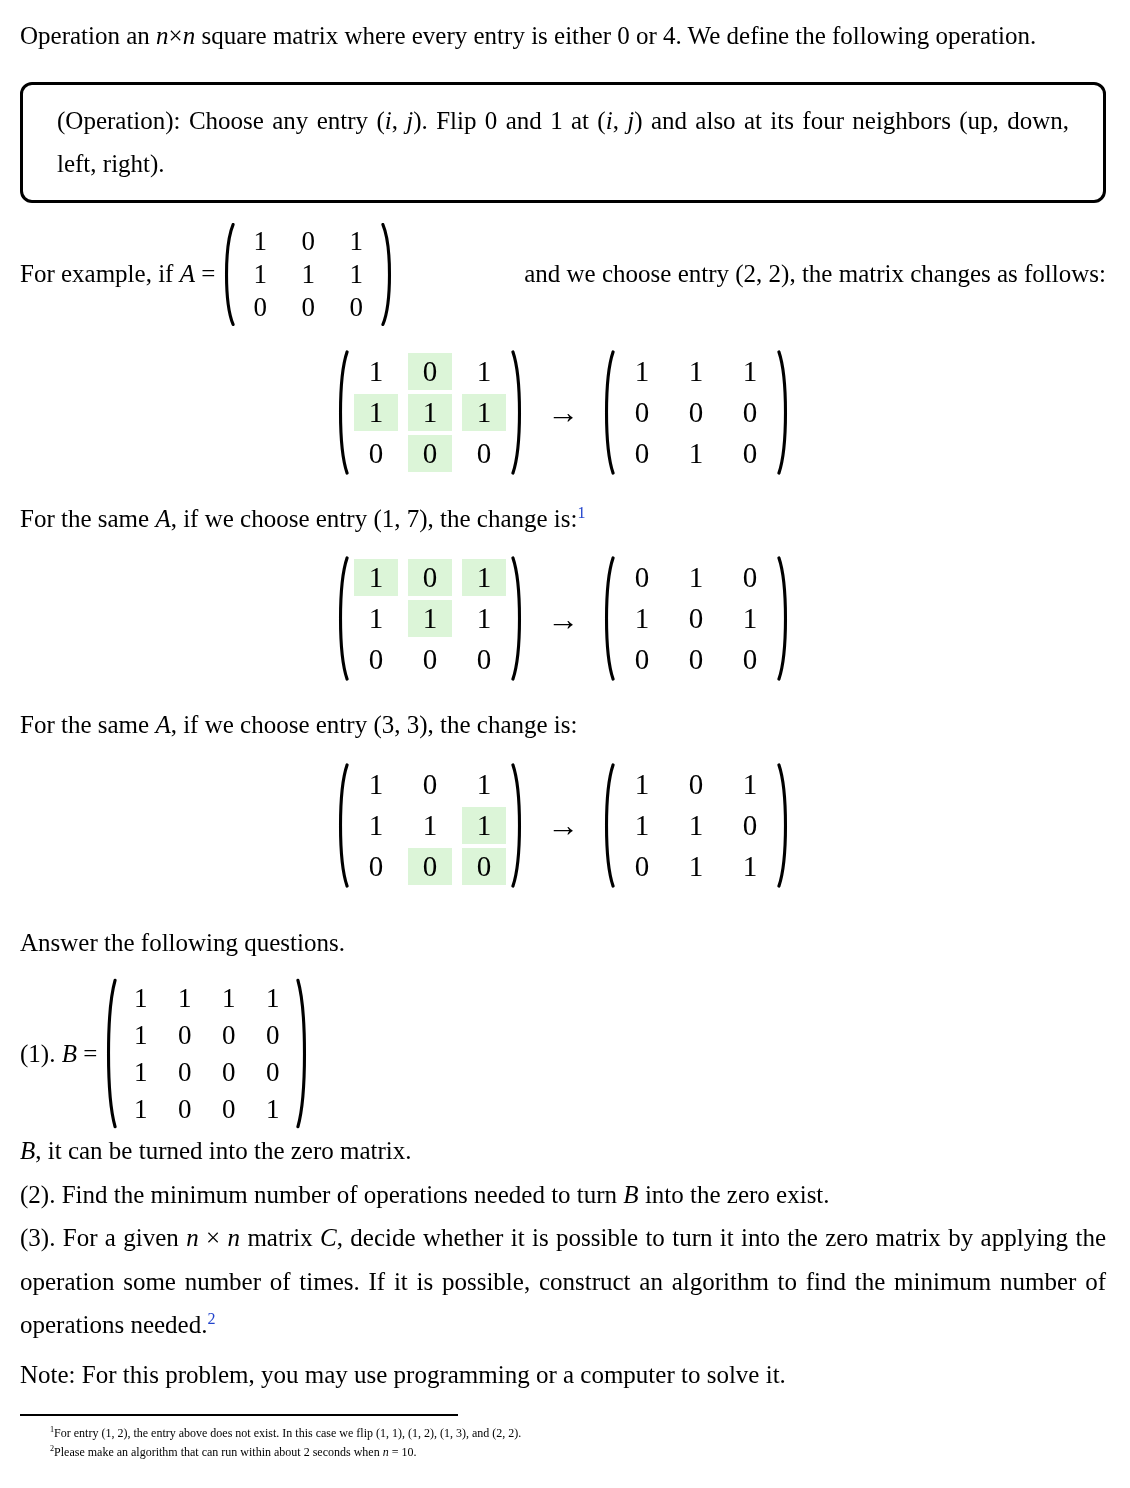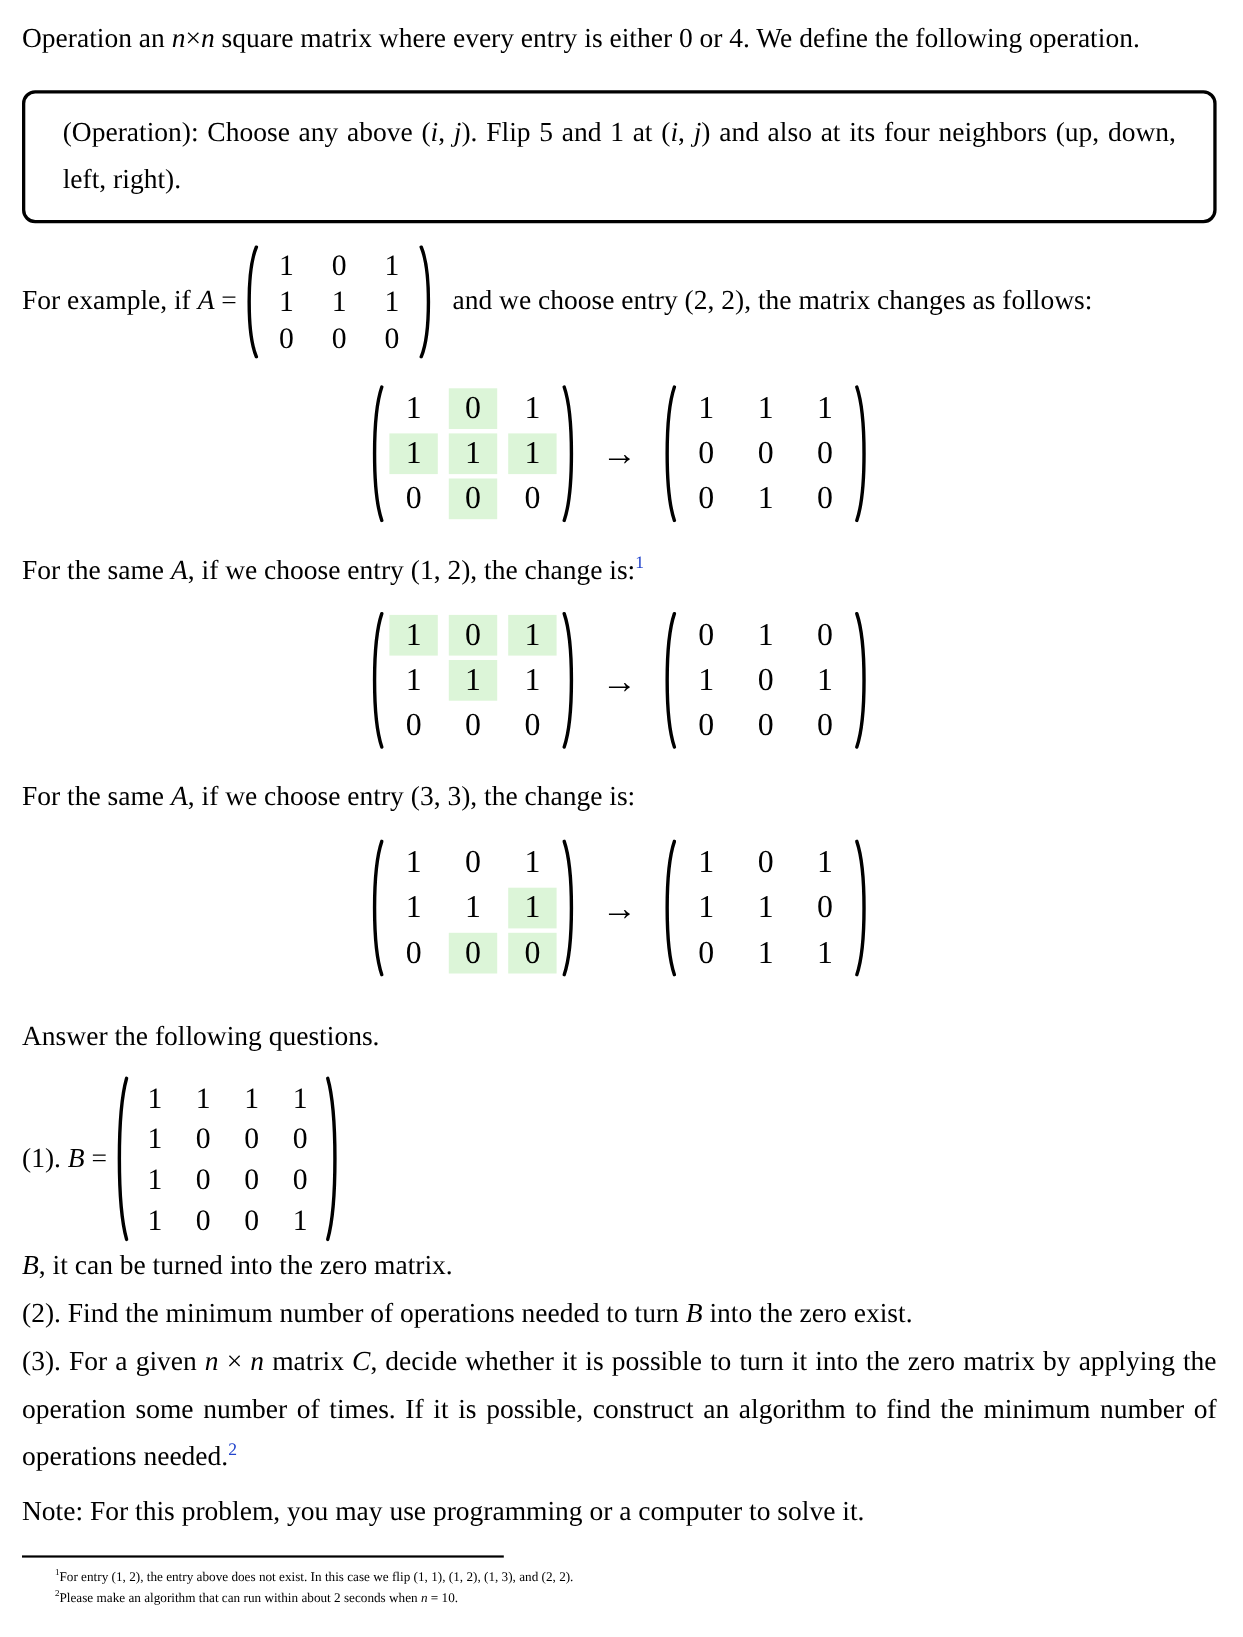--- a/index.html
+++ b/index.html
@@ -22,21 +22,21 @@
   .op-box {
     margin-top: 24px;
     border: 3px solid #000;
     border-radius: 12px;
     padding: 14px 34px;
   }
 
   
   .inline-row { display: flex; align-items: center; margin-top: 20px; }
   .inline-row .lead { white-space: nowrap; }
-  .inline-row .trail { flex: 1; margin-left: 10px; }
+  .inline-row .trail { flex: 1; margin-left: 10px; text-align: right; }
 
   
   .display { display: flex; justify-content: center; align-items: center; margin: 24px 0 22px 0; }
   .arrow { font-size: 32px; margin: 0 16px; line-height: 1; }
 
   .tight { margin-top: 16px; }
 
   
   .matrix { display: inline-flex; align-items: stretch; margin: 0 6px; }
   .paren { display: inline-flex; width: 15px; }
@@ -63,21 +63,21 @@
   .footnotes { margin-top: 18px; font-size: 12px; line-height: 1.62; }
   .fn-rule { width: 438px; border-top: 2px solid #000; margin-bottom: 8px; }
   .fn-line { padding-left: 30px; text-indent: 0; }
 </style>
 </head>
 <body>
 
 <p class="para"><span>Operation an </span><span class="r-i">n</span><span>×</span><span class="r-i">n</span><span> square matrix where every entry is either 0 or 4. We define the following operation.</span></p>
 
 <div class="op-box">
-  <p class="para"><span>(Operation): Choose any above (</span><span class="r-i">i</span><span>, </span><span class="r-i">j</span><span>). Flip 5 and 1 at (</span><span class="r-i">i</span><span>, </span><span class="r-i">j</span><span>) and also at its four neighbors (up, down, left, right).</span></p>
+  <p class="para"><span>(Operation): Choose any entry (</span><span class="r-i">i</span><span>, </span><span class="r-i">j</span><span>). Flip 0 and 1 at (</span><span class="r-i">i</span><span>, </span><span class="r-i">j</span><span>) and also at its four neighbors (up, down, left, right).</span></p>
 </div>
 
 <div class="inline-row">
   <span class="lead"><span>For example, if </span><span class="r-i">A</span><span> =</span></span>
   <span class="matrix m-inline">
       <span class="paren">
         <svg viewBox="0 0 18 100" preserveAspectRatio="none">
           <path d="M14.5,1.5 C4,22 4,78 14.5,98.5" fill="none" stroke="#000" stroke-width="3.1" stroke-linecap="round" vector-effect="non-scaling-stroke"></path>
         </svg>
       </span>
@@ -144,21 +144,21 @@
         <span class="mcell">0</span>
       </span>
       <span class="paren">
         <svg viewBox="0 0 18 100" preserveAspectRatio="none">
           <path d="M3.5,1.5 C14,22 14,78 3.5,98.5" fill="none" stroke="#000" stroke-width="3.1" stroke-linecap="round" vector-effect="non-scaling-stroke"></path>
         </svg>
       </span>
     </span>
 </div>
 
-<p class="para"><span>For the same </span><span class="r-i">A</span><span>, if we choose entry (1, 2), the change is:</span><span class="r-sup">1</span></p>
+<p class="para"><span>For the same </span><span class="r-i">A</span><span>, if we choose entry (1, 7), the change is:</span><span class="r-sup">1</span></p>
 
 <div class="display tight">
   <span class="matrix m-display">
       <span class="paren">
         <svg viewBox="0 0 18 100" preserveAspectRatio="none">
           <path d="M14.5,1.5 C4,22 4,78 14.5,98.5" fill="none" stroke="#000" stroke-width="3.1" stroke-linecap="round" vector-effect="non-scaling-stroke"></path>
         </svg>
       </span>
       <span class="mgrid" style="grid-template-columns: repeat(3, auto);">
         <span class="mcell hl">1</span>

